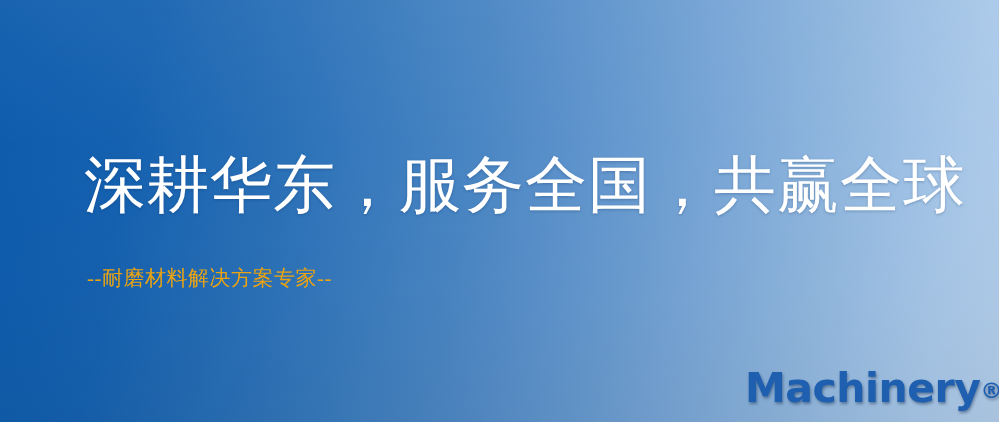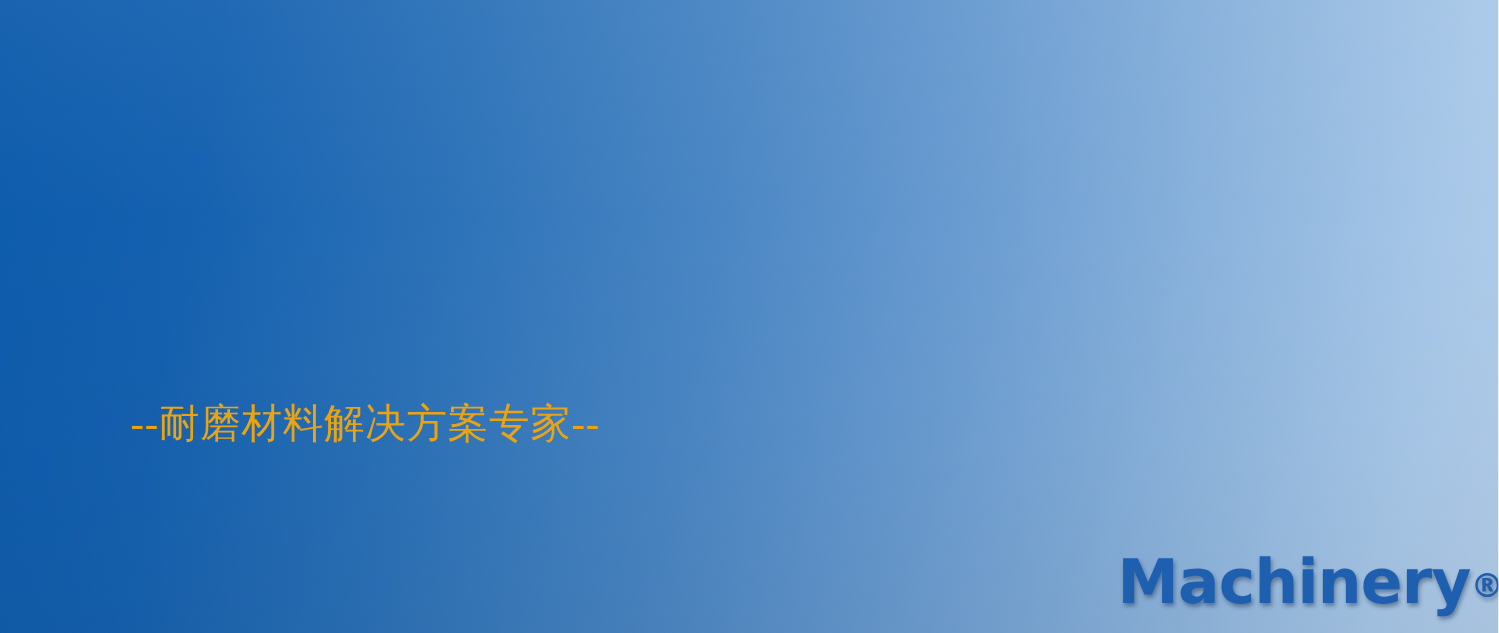--- a/index.html
+++ b/index.html
@@ -47,21 +47,21 @@
     white-space: nowrap;
     letter-spacing: 1px;
     text-shadow: 0 1px 3px rgba(0,40,90,0.28);
   }
 
   #subtitle {
     position: absolute;
     left: 87px;
     top: 266px;
     font-family: "Liberation Serif", "DejaVu Serif", serif;
-    font-size: 27px;
+    font-size: 21px;
     line-height: 1.2;
     color: #e9a313;
     white-space: nowrap;
     letter-spacing: 0.5px;
   }
 
   
   #logo {
     position: absolute;
     left: 742px;
@@ -117,20 +117,21 @@
     letter-spacing: 0;
   }
 </style>
 </head>
 <body>
 
 <div id="banner">
 
   <div id="sheen"></div>
 
+  <div id="headline">深耕华东，服务全国，共赢全球</div>
 
   <div id="subtitle">--耐磨材料解决方案专家--</div>
 
   <div id="logo">
 
 
     <div id="logo-machinery"><span>Machinery</span><span class="reg">®</span></div>
 
   </div>
 

